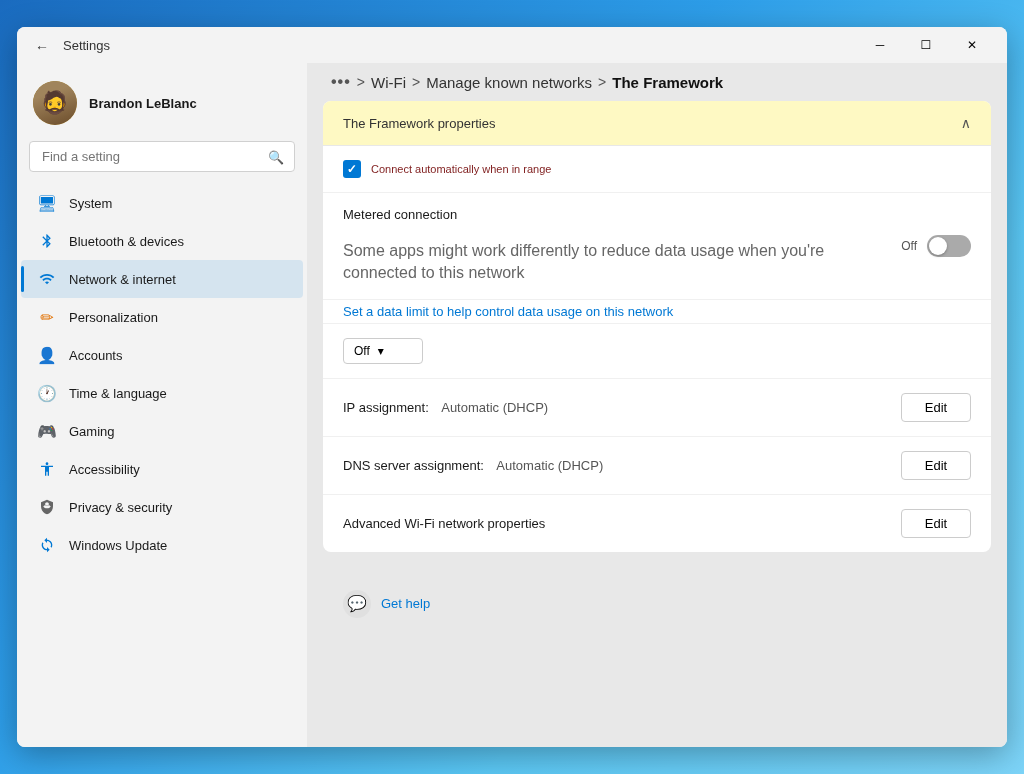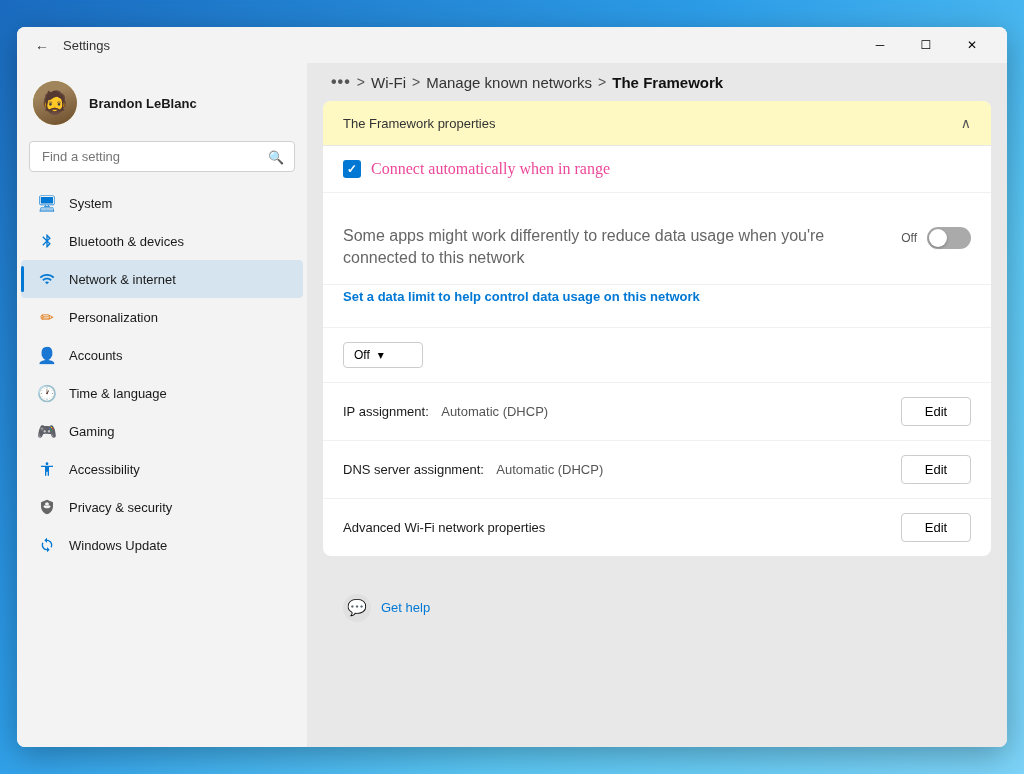--- a/index.html
+++ b/index.html
@@ -276,23 +276,22 @@
       align-items: center;
       justify-content: center;
       flex-shrink: 0;
     }
     .checkbox-check {
       color: white;
       font-size: 12px;
       font-weight: bold;
     }
     .checkbox-label {
-      font-size: 16px;
-      color: #ec4899;
-      font-family: Liberation Serif, serif;
+      font-size: 11px;
+      color: #7f1d1d;
     }
     
     .toggle {
       display: flex;
       align-items: center;
       gap: 8px;
     }
     .toggle-label {
       font-size: 12px;
       color: #555;
@@ -491,31 +490,32 @@
 
         <div class="checkbox-row">
           <div class="checkbox-blue">
             <span class="checkbox-check">✓</span>
           </div>
           <span class="checkbox-label">Connect automatically when in range</span>
         </div>
 
         <div class="setting-row">
           <div class="setting-row-info">
+            <div class="setting-label">Metered connection</div>
             <div class="setting-description">Some apps might work differently to reduce data usage when you're connected to this network</div>
           </div>
           <div class="setting-control">
             <span class="toggle-label">Off</span>
             <div class="toggle toggle-track">
               <div class="toggle-thumb"></div>
             </div>
           </div>
         </div>
 
-        <div class="setting-row" style="padding-top:4px;padding-bottom:23px;min-height:auto;border-bottom:1px solid #f0f0f0;font-weight:bold;">
+        <div class="setting-row" style="padding-top:4px;padding-bottom:4px;min-height:auto;border-bottom:1px solid #f0f0f0;">
           <span class="blue-link">Set a data limit to help control data usage on this network</span>
         </div>
 
         <div class="setting-row">
           <div class="setting-control">
             <button class="dropdown-btn">
               <span>Off</span>
               <span>▾</span>
             </button>
           </div>

